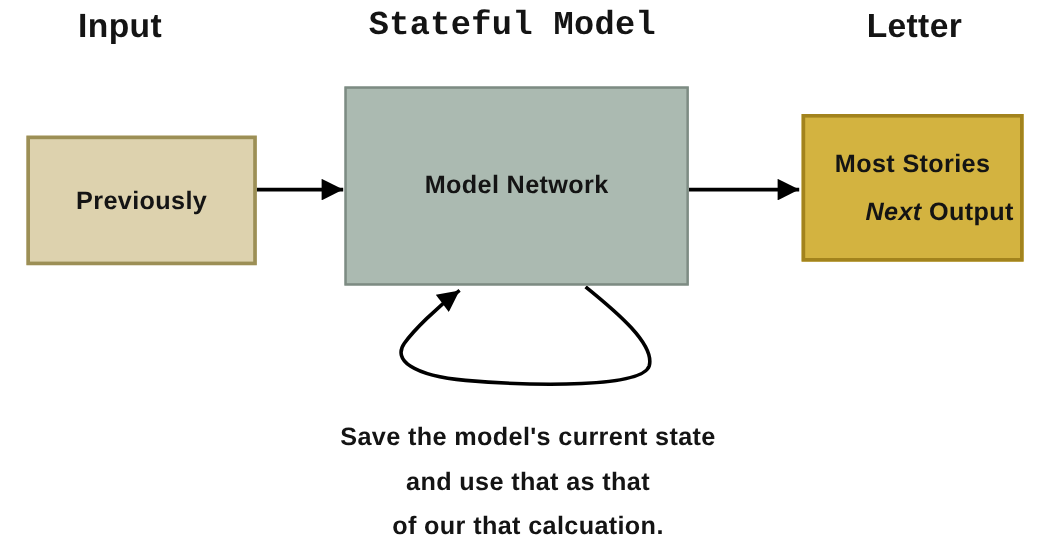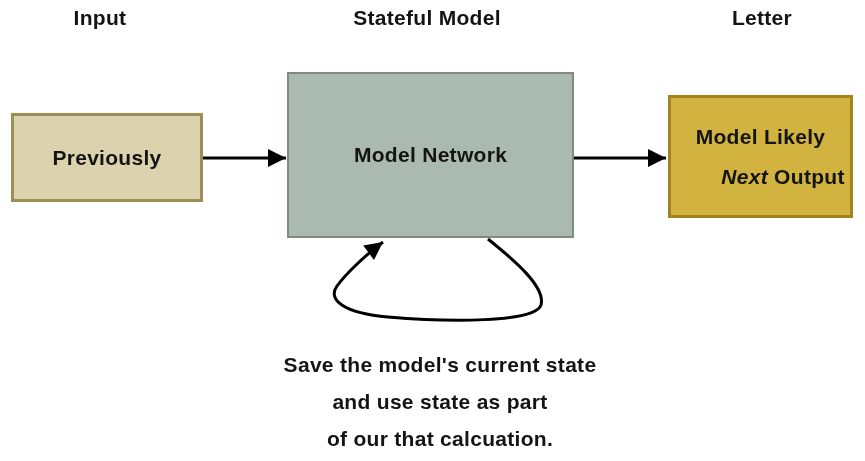--- a/index.html
+++ b/index.html
@@ -13,43 +13,43 @@
     height: 461px;
     background: var(--background, #ffffff);
     font-family: "Liberation Sans", sans-serif;
     color: var(--text, #141414);
     overflow: hidden;
   }
   .hdr {
     position: absolute;
     top: 6px;
     transform: translateX(-50%);
-    font-size: 21px;
+    font-size: 28px;
     font-weight: 600;
     letter-spacing: 0.3px;
     white-space: nowrap;
   }
   .hdr-input  { left: 100px; }
-  .hdr-model  { left: 427px; }
+  .hdr-model  { left: 427px; font-family: Liberation Mono, monospace; }
   .hdr-output { left: 762px; }
 
   .box {
     position: absolute;
     box-sizing: border-box;
     display: flex;
     flex-direction: column;
     align-items: center;
     justify-content: center;
     text-align: center;
     font-size: 21px;
     font-weight: 600;
     letter-spacing: 0.3px;
   }
   .box-input {
-    left: 11px; top: 113px; width: 192px; height: 89px;
+    left: 22px; top: 113px; width: 192px; height: 108px;
     background: var(--input-fill, #ddd2ae);
     border: 3px solid var(--input-border, #9c8f56);
     line-height: 31px;
   }
   .box-model {
     left: 287px; top: 72px; width: 287px; height: 166px;
     background: var(--model-fill, #abbab1);
     border: 2px solid var(--model-border, #7d8b83);
   }
   .box-output {
@@ -108,23 +108,23 @@
 
   <div class="box box-input">
     <div>Previously</div>
   </div>
 
   <div class="box box-model">
     <div>Model Network</div>
   </div>
 
   <div class="box box-output">
-    <div>Model Likely</div>
+    <div>Most Stories</div>
     <div><em>Next</em><span> Output</span></div>
   </div>
 
   <div class="caption">
     <div>Save the model's current state</div>
-    <div>and use state as part</div>
+    <div>and use that as that</div>
     <div>of our that calcuation.</div>
   </div>
 
 </div>
 
 </body></html>

